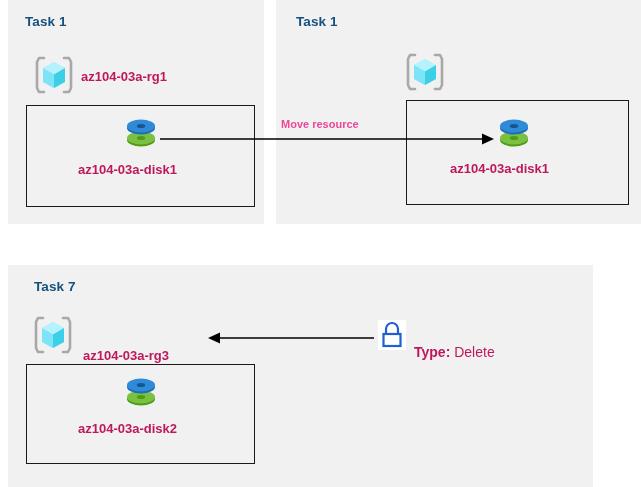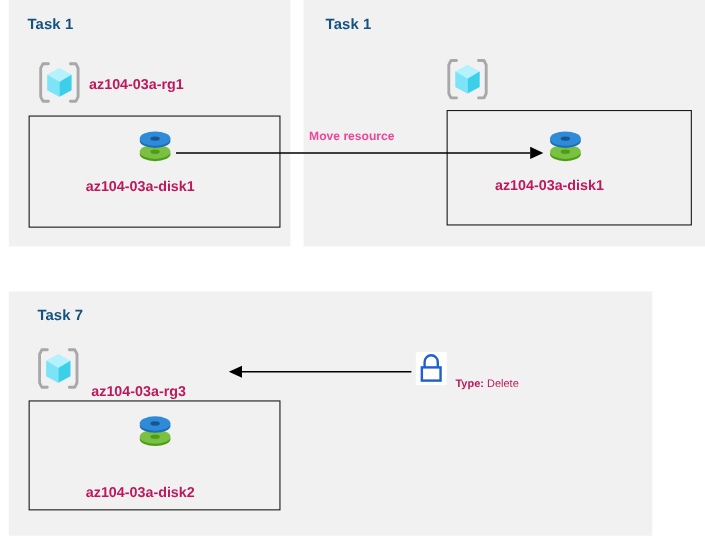--- a/index.html
+++ b/index.html
@@ -41,21 +41,21 @@
   }
   .node-label {
     position: absolute;
     font-weight: bold;
     font-size: 13px;
     color: #be185d;
     white-space: nowrap;
   }
   .node-label.sub {
     font-weight: normal;
-    font-size: 10px;
+    font-size: 14px;
   }
   .node-label .k {
     font-weight: bold;
   }
   .rg-icon {
     position: absolute;
     width: 40px;
     height: 38px;
   }
   .disk-icon {
@@ -172,21 +172,21 @@
   <div class="disk-icon" style="left:121px; top:372px;">
     <svg width="40" height="40" viewBox="0 0 40 40">
       <ellipse cx="20" cy="27" rx="14" ry="6.5" fill="#4f9c15"></ellipse>
       <ellipse cx="20" cy="25" rx="14" ry="6.5" fill="#7ac143"></ellipse>
       <ellipse cx="20" cy="25" rx="4.2" ry="2" fill="#4f9c15"></ellipse>
       <ellipse cx="20" cy="15" rx="14" ry="6.5" fill="#1b6ebd"></ellipse>
       <ellipse cx="20" cy="13" rx="14" ry="6.5" fill="#2f8ad8"></ellipse>
       <ellipse cx="20" cy="13" rx="4.2" ry="2" fill="#17558f"></ellipse>
     </svg>
   </div>
-  <div class="node-label" style="left:78px; top:421px;margin-top:19px;">az104-03a-disk2</div>
+  <div class="node-label" style="left:78px; top:421px;">az104-03a-disk2</div>
 
   <div class="lock-icon" style="left:378px; top:320px;">
     <svg width="28" height="30" viewBox="0 0 28 30">
       <rect x="0" y="0" width="28" height="30" fill="#ffffff"></rect>
       <path d="M8 14 L8 9 A6 6 0 0 1 20 9 L20 14" fill="none" stroke="#1f5fd0" stroke-width="2.2"></path>
       <rect x="5.5" y="14" width="17" height="12" fill="#ffffff" stroke="#1f5fd0" stroke-width="2.2"></rect>
     </svg>
   </div>
 
 

